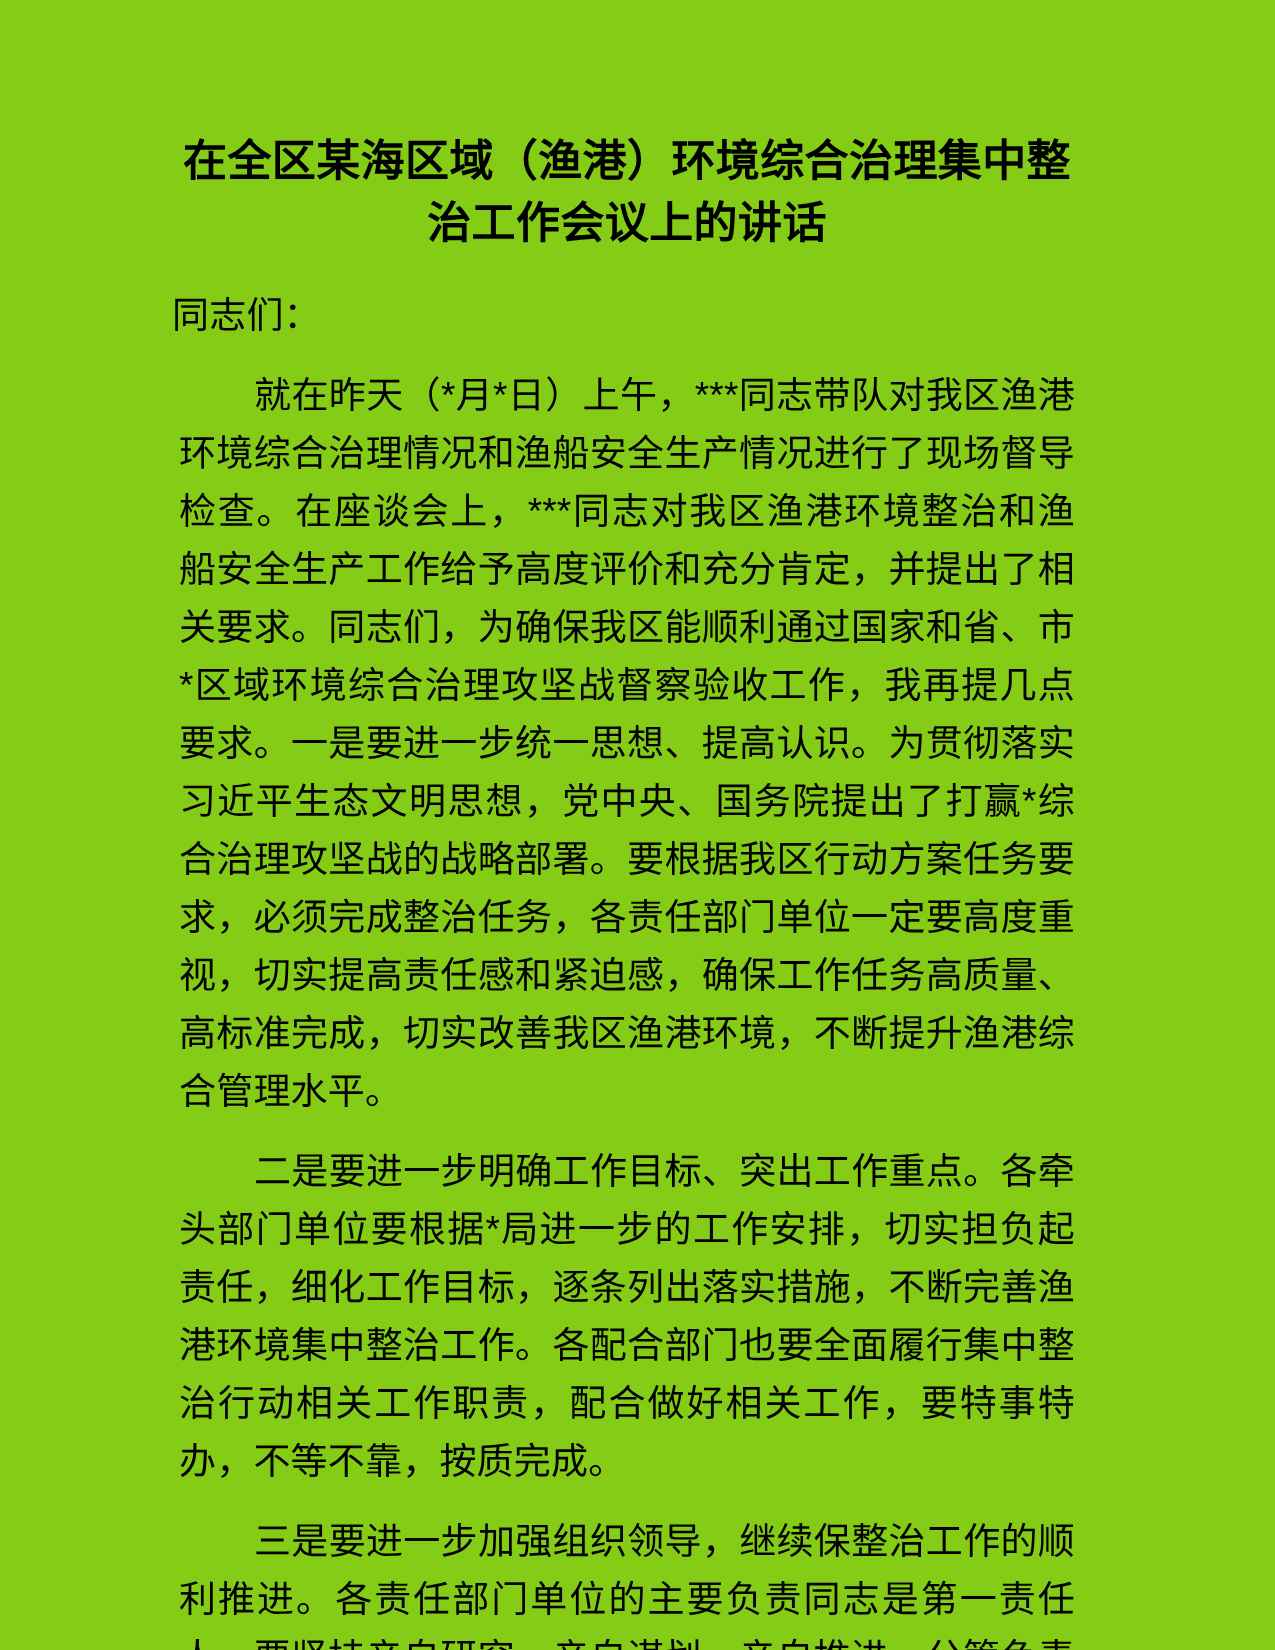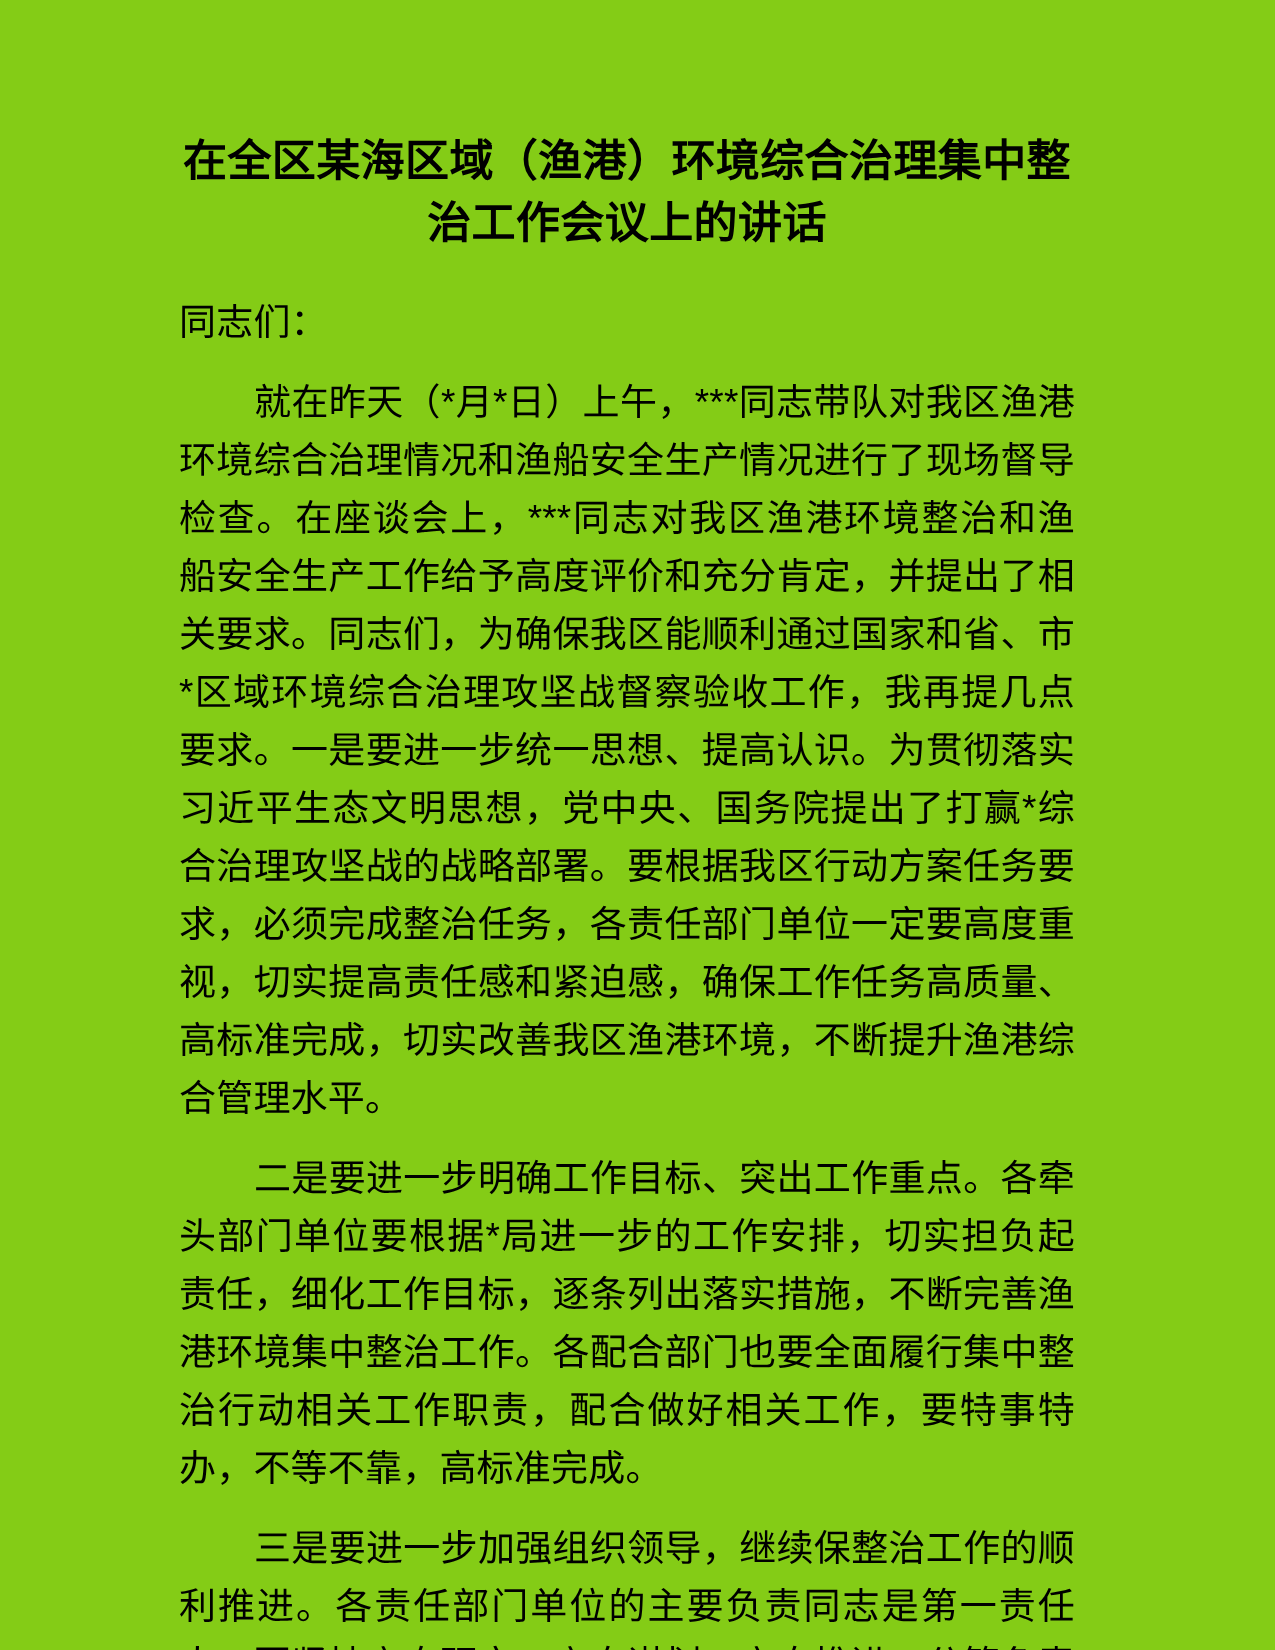--- a/index.html
+++ b/index.html
@@ -43,21 +43,21 @@
     margin: 0;
     padding-top: 130px;
     color: #000000;
     white-space: pre-wrap;
   }
 
   
   .salutation {
     font-size: 37px;
     line-height: 58px;
-    margin: 16px;
+    margin: 9px;
     padding-top: 24px;
     text-align: justify;
     text-justify: inter-ideograph;
     letter-spacing: 0.2px;
   }
 
   
   .para {
     font-size: 37px;
     line-height: 58px;
@@ -82,18 +82,18 @@
 <div class="page">
   <div class="doc-body">
 
     <h1 class="doc-title">在全区某海区域（渔港）环境综合治理集中整
 治工作会议上的讲话</h1>
 
     <p class="salutation">同志们：</p>
 
     <p class="para">就在昨天（*月*日）上午，***同志带队对我区渔港环境综合治理情况和渔船安全生产情况进行了现场督导检查。在座谈会上，***同志对我区渔港环境整治和渔船安全生产工作给予高度评价和充分肯定，并提出了相关要求。同志们，为确保我区能顺利通过国家和省、市*区域环境综合治理攻坚战督察验收工作，我再提几点要求。一是要进一步统一思想、提高认识。为贯彻落实习近平生态文明思想，党中央、国务院提出了打赢*综合治理攻坚战的战略部署。要根据我区行动方案任务要求，必须完成整治任务，各责任部门单位一定要高度重视，切实提高责任感和紧迫感，确保工作任务高质量、高标准完成，切实改善我区渔港环境，不断提升渔港综合管理水平。</p>
 
-    <p class="para">二是要进一步明确工作目标、突出工作重点。各牵头部门单位要根据*局进一步的工作安排，切实担负起责任，细化工作目标，逐条列出落实措施，不断完善渔港环境集中整治工作。各配合部门也要全面履行集中整治行动相关工作职责，配合做好相关工作，要特事特办，不等不靠，高标准完成。</p>
+    <p class="para">二是要进一步明确工作目标、突出工作重点。各牵头部门单位要根据*局进一步的工作安排，切实担负起责任，细化工作目标，逐条列出落实措施，不断完善渔港环境集中整治工作。各配合部门也要全面履行集中整治行动相关工作职责，配合做好相关工作，要特事特办，不等不靠，按质完成。</p>
 
     <p class="para clipped">三是要进一步加强组织领导，继续保整治工作的顺利推进。各责任部门单位的主要负责同志是第一责任人，要坚持亲自研究、亲自谋划、亲自推进，分管负责同志要盯紧靠上，定</p>
 
   </div>
 </div>
 
 </body></html>

